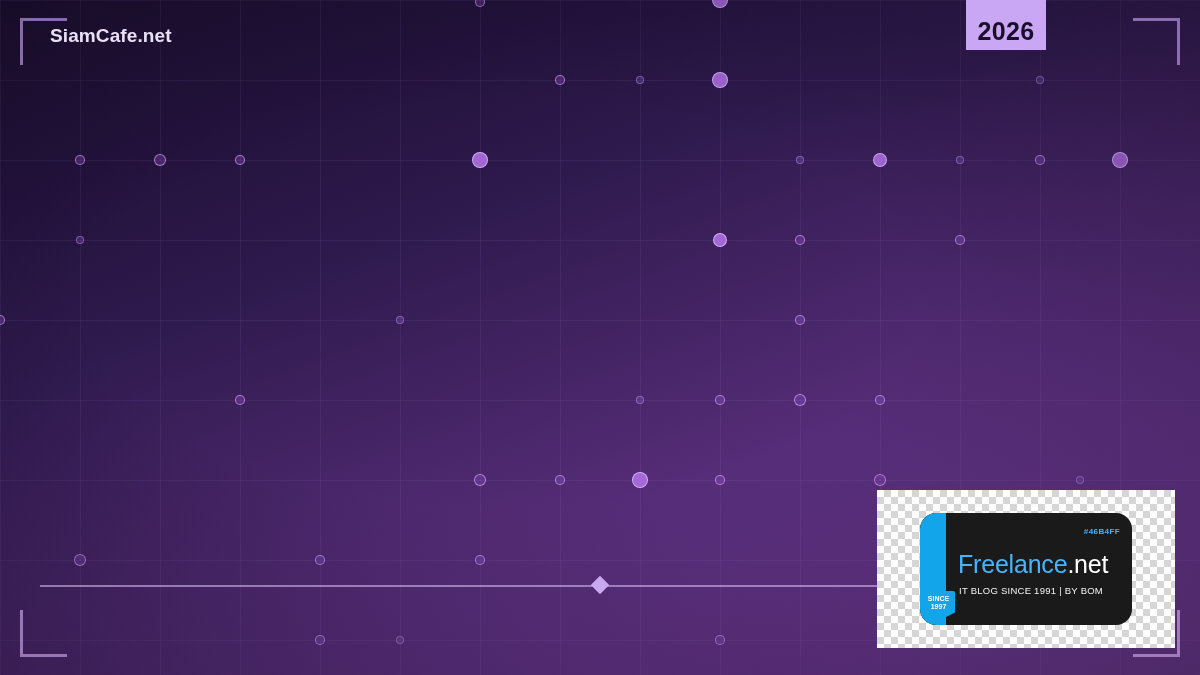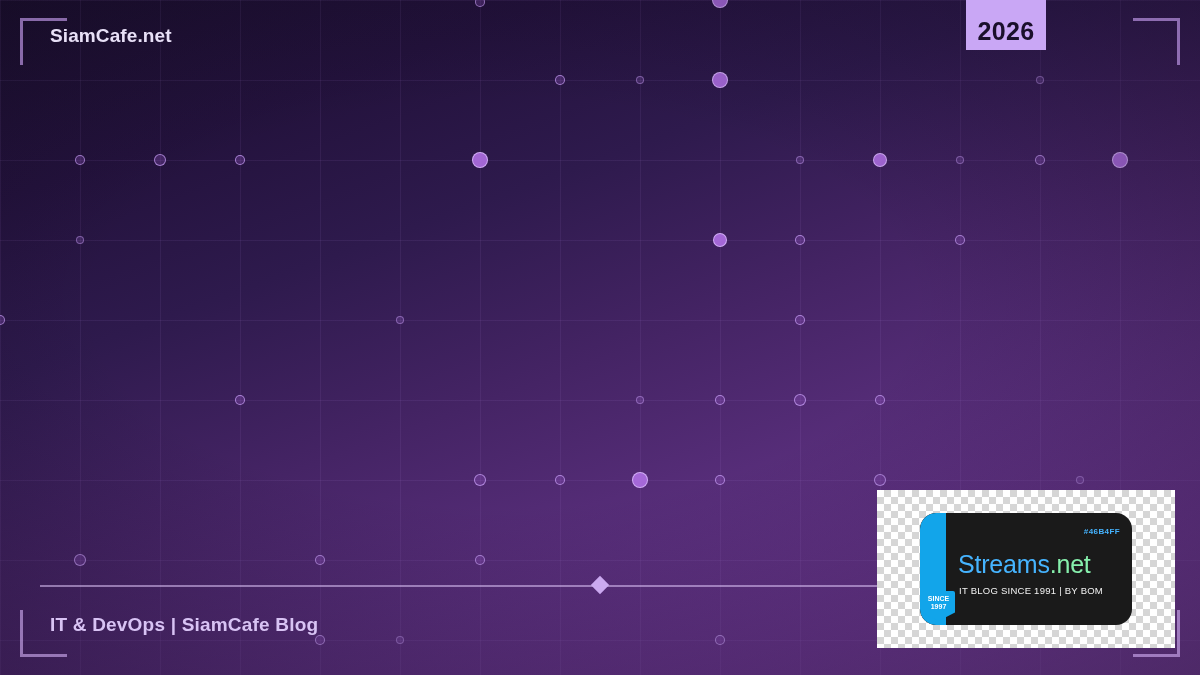--- a/index.html
+++ b/index.html
@@ -203,21 +203,21 @@
     font-weight: bold;
     line-height: 1.12;
     text-align: center;
     padding-top: 4px;
     box-sizing: border-box;
     border-radius: 2px;
   }
   .logo-hex { position: absolute; right: 12px; top: 14px; color: #46b4ff; font-size: 8px; font-weight: bold; letter-spacing: 0.4px; }
   .logo-wordmark { position: absolute; left: 38px; top: 37px; font-size: 25px; font-weight: normal; letter-spacing: -0.2px; white-space: nowrap; }
   .logo-wordmark .blue { color: #46b4ff; }
-  .logo-wordmark .white { color: #86efac; }
+  .logo-wordmark .white { color: #ffffff; }
   .logo-tagline { position: absolute; left: 39px; top: 72px; color: #f2f2f2; font-size: 9.5px; letter-spacing: 0.25px; white-space: nowrap; }
 </style>
 </head>
 <body>
 
 <div class="stage">
 
   <div class="grid"></div>
   <div class="dots" id="dots-layer">
       <div class="dot solid" style="left: 720px; top: 0px; width: 14px; height: 14px;"></div>
@@ -268,28 +268,27 @@
   <div class="bracket bl"></div>
   <div class="bracket br"></div>
 
   <div class="brand">SiamCafe.net</div>
 
   <div class="year-badge">2026</div>
 
 
   <div class="divider"></div>
   <div class="divider-diamond"></div>
-  <div class="footer-text">IT &amp; DevOps | SiamCafe Blog</div>
 
   <div class="logo-card">
     <div class="logo-inner">
       <div class="logo-stripe"></div>
       <div class="logo-ribbon">
         <div>SINCE</div>
         <div>1997</div>
       </div>
       <div class="logo-hex">#46B4FF</div>
-      <div class="logo-wordmark"><span class="blue">Streams</span><span class="white">.net</span></div>
+      <div class="logo-wordmark"><span class="blue">Freelance</span><span class="white">.net</span></div>
       <div class="logo-tagline">IT BLOG SINCE 1991 | BY BOM</div>
     </div>
   </div>
 
 </div>
 
 </body></html>

